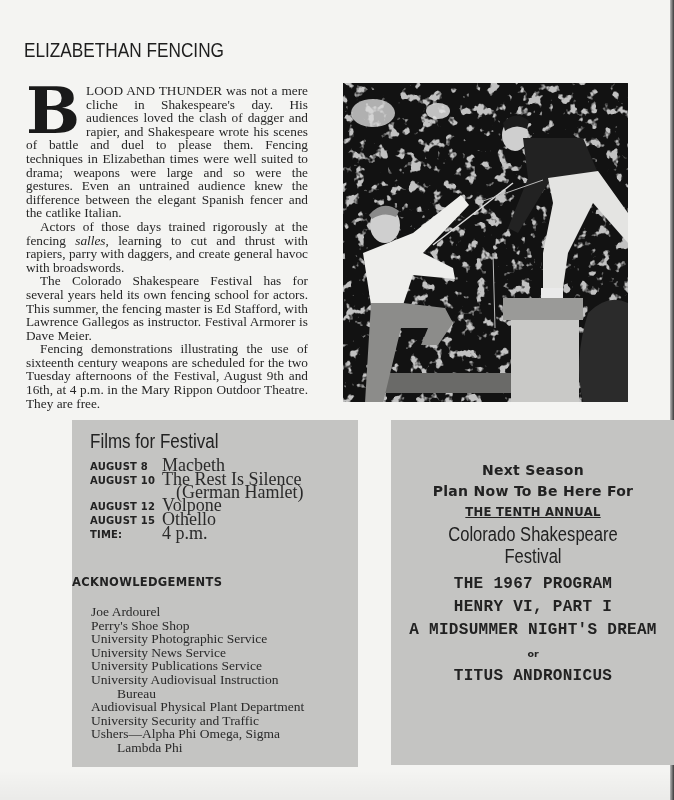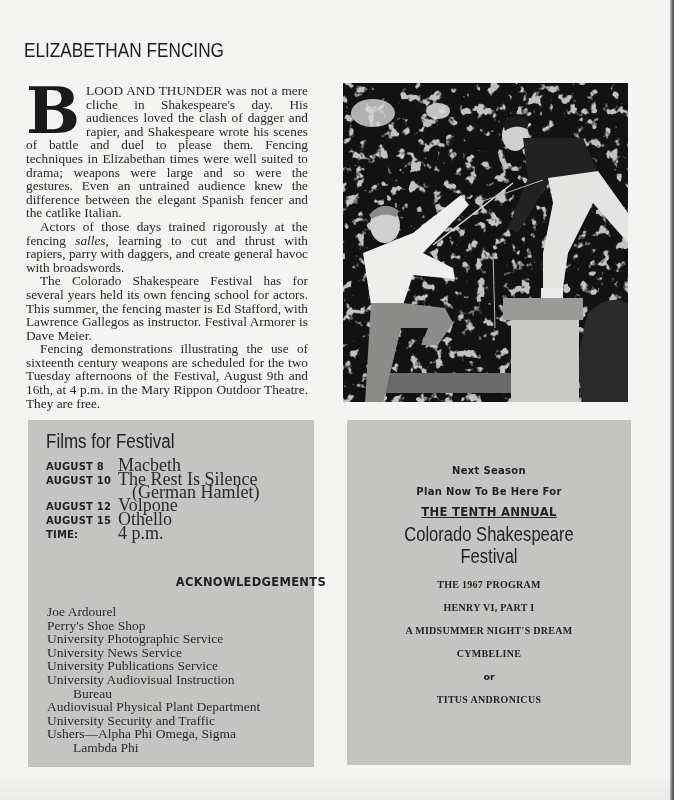--- a/index.html
+++ b/index.html
@@ -40,21 +40,21 @@
   }
   .article em { font-style: italic; }
 
   .photo {
     position: absolute; left: 343px; top: 83px; width: 285px; height: 319px;
     background: #111; overflow: hidden;
   }
   .photo svg { display: block; }
 
   .box {
-    position: absolute; background: #c4c4c2;
+    position: absolute; background: #c4c4c2; margin-left: 44px;
   }
   .box-left { left: 28px; top: 420px; width: 286px; height: 347px; }
   .box-right { left: 347px; top: 420px; width: 284px; height: 345px; }
 
   .films-title {
     position: absolute; left: 18px; top: 10px;
     font-family: "Liberation Sans", sans-serif; font-size: 20px; color: #222;
     transform: scaleX(0.85); transform-origin: left top; white-space: nowrap;
   }
   .films-table {
@@ -67,46 +67,46 @@
     font-size: 10px; line-height: 13px; color: #222; padding-top: 1px;
     letter-spacing: 0.2px;
   }
   .film-title {
     font-family: "Liberation Serif", serif; font-size: 18px; line-height: 13px;
     color: #2a2a2a;
   }
   .film-title .cont { display: block; padding-left: 14px; }
 
   .ack-heading {
-    position: absolute; left: 0; width: 286px; top: 155px; text-align: right;
-    font-family: "DejaVu Sans", sans-serif; font-weight: bold;
-    font-size: 11.5px; color: #222; letter-spacing: 0.3px; padding-left: 12px;
+    position: absolute; left: 0; width: 286px; top: 155px; text-align: left;
+    font-family: "DejaVu Sans", sans-serif; font-weight: bold;
+    font-size: 11.5px; color: #222; letter-spacing: 0.3px;
   }
   .ack-list {
     position: absolute; left: 19px; top: 185px; width: 260px;
     font-family: "Liberation Serif", serif; font-size: 13.5px; line-height: 13.6px;
     color: #2a2a2a;
   }
   .ack-item .cont { display: block; padding-left: 26px; }
 
   .promo {
     position: absolute; left: 0; top: 40px; width: 284px; text-align: center;
     color: #222;
   }
   .promo .sans-b {
     font-family: "DejaVu Sans", sans-serif; font-weight: bold;
-    font-size: 10px; line-height: 21px; letter-spacing: 0.3px;
+    font-size: 14px; line-height: 21px; letter-spacing: 0.3px;
   }
   .promo .big {
     font-family: "Liberation Sans", sans-serif; font-size: 19.5px; line-height: 22px;
     transform: scaleX(0.85); display: block;
   }
   .promo .prog {
-    font-family: Liberation Serif, serif; font-weight: bold;
-    font-size: 10px; line-height: 23px; letter-spacing: 0.3px;
+    font-family: Liberation Mono, monospace; font-weight: bold;
+    font-size: 16px; line-height: 23px; letter-spacing: 0.3px;
   }
   .promo .or {
     font-family: "DejaVu Sans", sans-serif; font-weight: bold;
     font-size: 9.5px; line-height: 23px;
   }
 </style>
 </head>
 <body>
 
 <div class="page-edge"></div>
@@ -204,17 +204,16 @@
   <div class="promo">
     <div class="sans-b">Next Season</div>
     <div class="sans-b">Plan Now To Be Here For</div>
     <div class="sans-b" style="font-size:11.6px;text-decoration:underline;">THE TENTH ANNUAL</div>
     <span class="big">Colorado Shakespeare</span>
     <span class="big">Festival</span>
     <div style="height:6px"></div>
     <div class="prog">THE 1967 PROGRAM</div>
     <div class="prog">HENRY VI, PART I</div>
     <div class="prog">A MIDSUMMER NIGHT'S DREAM</div>
-    <div class="prog">CYMBELINE</div>
     <div class="or">or</div>
     <div class="prog">TITUS ANDRONICUS</div>
   </div>
 </div>
 
 </body></html>

